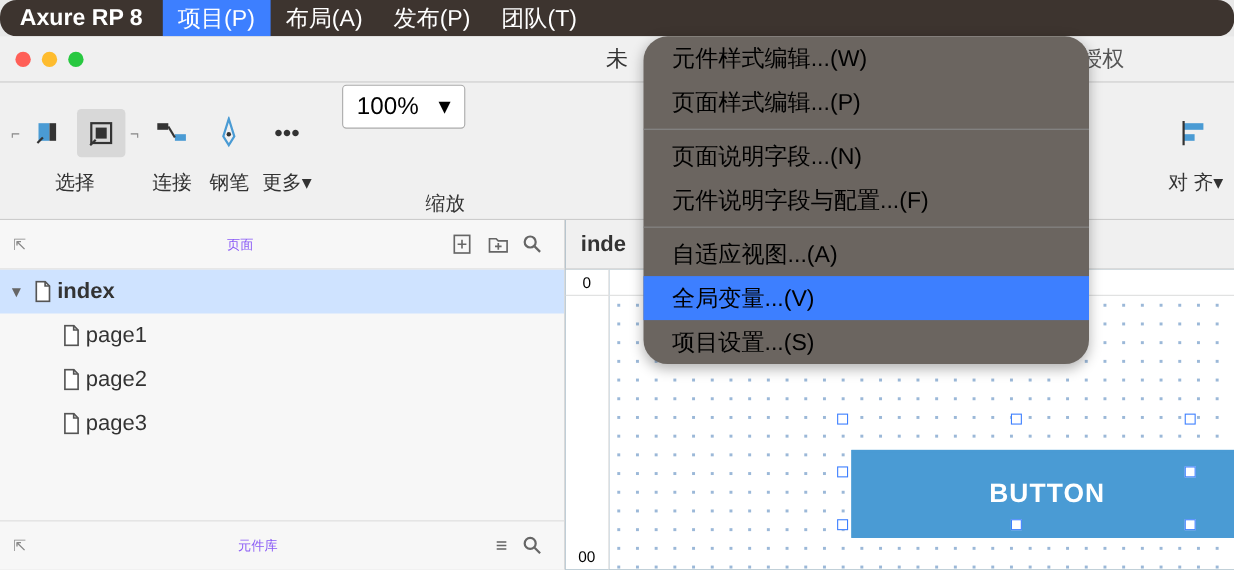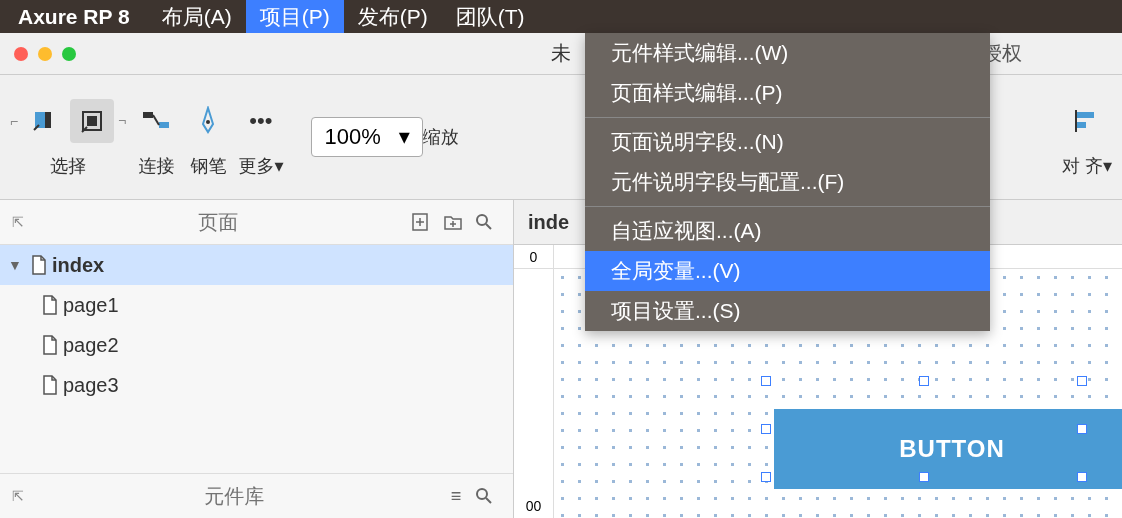--- a/index.html
+++ b/index.html
@@ -1,76 +1,76 @@
 <!DOCTYPE html>
 <html><head>
 <meta charset="utf-8">
 <style>
 *{margin:0;padding:0;box-sizing:border-box;font-family:-apple-system,BlinkMacSystemFont,"Segoe UI",sans-serif;}
 body{width:1122px;height:518px;overflow:hidden;background:#e8e8e8;position:relative;}
-.menubar{height:33px;background:#3d342f;display:flex;align-items:center;color:#fff;font-size:21px;}
+.menubar{height:33px;background:#3d342f;display:flex;align-items:center;color:#fff;font-size:21px;border-radius:15px;}
 .menubar .brand{font-weight:bold;padding:0 18px;}
 .menubar .menu-item{padding:0 14px;height:100%;display:flex;align-items:center;cursor:pointer;}
 .menubar .menu-item.active{background:#3d7fff;}
 .titlebar{height:42px;background:#f0f0f0;display:flex;align-items:center;padding:0 14px;border-bottom:1px solid #ccc;position:relative;}
 .traffic{display:flex;gap:10px;}
 .traffic span{width:14px;height:14px;border-radius:50%;display:block;}
 .tl-close{background:#ff5f57;}
 .tl-min{background:#febc2e;}
 .tl-max{background:#28c840;}
 .titlebar .title-text{position:absolute;left:50%;transform:translateX(-50%);font-size:20px;color:#333;}
 .titlebar .license{position:absolute;right:100px;font-size:20px;color:#555;}
 .toolbar{height:125px;background:#f0f0f0;display:flex;align-items:center;padding:0 10px;border-bottom:1px solid #ccc;}
 .tool-group{display:flex;flex-direction:column;align-items:center;margin-right:8px;}
 .tool-icons{display:flex;align-items:center;gap:4px;height:50px;}
 .tool-label{font-size:18px;color:#333;margin-top:8px;}
 .tool-btn{width:44px;height:44px;display:flex;align-items:center;justify-content:center;border-radius:4px;}
 .tool-btn.active{background:#d8d8d8;}
-.zoom-group{display:flex;align-items:flex-start;margin-left:20px;}
+.zoom-group{display:flex;flex-direction:column;align-items:flex-end;margin-left:20px;gap:48px;}
 .zoom-box{border:1px solid #aaa;border-radius:4px;padding:6px 12px;display:flex;align-items:center;gap:18px;font-size:22px;background:#fff;}
 .right-tools{margin-left:auto;display:flex;flex-direction:column;align-items:center;margin-right:0;}
 .main{display:flex;height:318px;}
 .sidepanel{width:514px;background:#f7f7f7;display:flex;flex-direction:column;border-right:1px solid #ccc;}
 .panel-header{height:45px;display:flex;align-items:center;padding:0 12px;border-bottom:1px solid #ddd;}
 .panel-header .collapse-icon{font-size:14px;color:#888;margin-right:8px;}
-.panel-header .panel-title{flex:1;text-align:center;font-size:20px;color:#737373;}
+.panel-header .panel-title{flex:1;text-align:center;font-size:12px;color:#8b5cf6;}
 .panel-header .panel-icon{width:26px;text-align:center;color:#666;font-size:18px;margin-left:6px;}
 .tree{flex:1;overflow:auto;}
 .tree-row{display:flex;align-items:center;height:40px;padding-left:8px;font-size:20px;color:#333;}
 .tree-row.selected{background:#cfe3ff;font-weight:bold;}
 .tree-row .arrow{width:18px;color:#666;font-size:14px;}
 .tree-row .file-icon{width:26px;display:flex;align-items:center;justify-content:center;}
-.tree-row.child{padding-left:37px;}
+.tree-row.child{padding-left:52px;}
 .panel-header.bottom{border-top:1px solid #ddd;border-bottom:none;}
 .canvas-area{flex:1;position:relative;background:#0c4a6e;}
 .canvas-tabs{height:45px;display:flex;align-items:center;border-bottom:1px solid #ccc;background:#f0f0f0;}
 .canvas-tab{padding:0 14px;font-size:20px;color:#333;font-weight:bold;}
 .ruler-corner{position:absolute;top:45px;left:0;width:40px;height:24px;background:#fff;border-right:1px solid #ddd;border-bottom:1px solid #ddd;display:flex;align-items:center;justify-content:center;font-size:14px;}
 .ruler-top{position:absolute;top:45px;left:40px;right:0;height:24px;background:#fff;border-bottom:1px solid #ddd;}
 .ruler-left{position:absolute;top:69px;left:0;width:40px;bottom:0;background:#fff;border-right:1px solid #ddd;display:flex;align-items:flex-end;justify-content:center;font-size:14px;padding-bottom:4px;}
 .canvas{position:absolute;top:69px;left:40px;right:0;bottom:0;background:#fff;background-image:radial-gradient(circle,#9bb8d8 1.5px,transparent 1.5px);background-size:17px 17px;}
 .canvas-button{position:absolute;top:120px;left:220px;width:356px;height:80px;background:#4a9bd4;color:#fff;display:flex;align-items:center;justify-content:center;font-size:24px;font-weight:bold;border-radius:0;border:2px solid #4a9bd4;letter-spacing:1px;margin-top:20px;}
 .selection-handles{position:absolute;top:112px;left:212px;width:316px;height:96px;pointer-events:none;}
 .selection-handles .h{position:absolute;width:10px;height:10px;background:#fff;border:1px solid #3d7fff;}
 .h1{top:-5px;left:-5px;}.h2{top:-5px;left:50%;margin-left:-5px;}.h3{top:-5px;right:-5px;}
 .h4{top:50%;left:-5px;margin-top:-5px;}.h5{top:50%;right:-5px;margin-top:-5px;}
 .h6{bottom:-5px;left:-5px;}.h7{bottom:-5px;left:50%;margin-left:-5px;}.h8{bottom:-5px;right:-5px;}
-.dropdown{position:absolute;top:33px;left:585px;width:405px;background:#6b6560;color:#ffffff;z-index:100;box-shadow:0 4px 12px rgba(0,0,0,0.3);}
+.dropdown{position:absolute;top:33px;left:585px;width:405px;background:#6b6560;color:#000000;z-index:100;box-shadow:0 4px 12px rgba(0,0,0,0.3);border-radius:22px;}
 .dropdown-item{height:40px;display:flex;align-items:center;padding:0 26px;font-size:21px;cursor:pointer;}
 .dropdown-item.highlighted{background:#3d7fff;}
 .dropdown-sep{height:1px;background:#888;margin:4px 0;}
 svg{display:block;}
 </style>
 </head>
 <body>
 
 <div class="menubar">
   <div class="brand">Axure RP 8</div>
+  <div class="menu-item active">项目(P)</div>
   <div class="menu-item">布局(A)</div>
-  <div class="menu-item active">项目(P)</div>
   <div class="menu-item">发布(P)</div>
   <div class="menu-item">团队(T)</div>
 </div>
 
 <div class="titlebar">
   <div class="traffic">
     <span class="tl-close"></span>
     <span class="tl-min"></span>
     <span class="tl-max"></span>
   </div>

